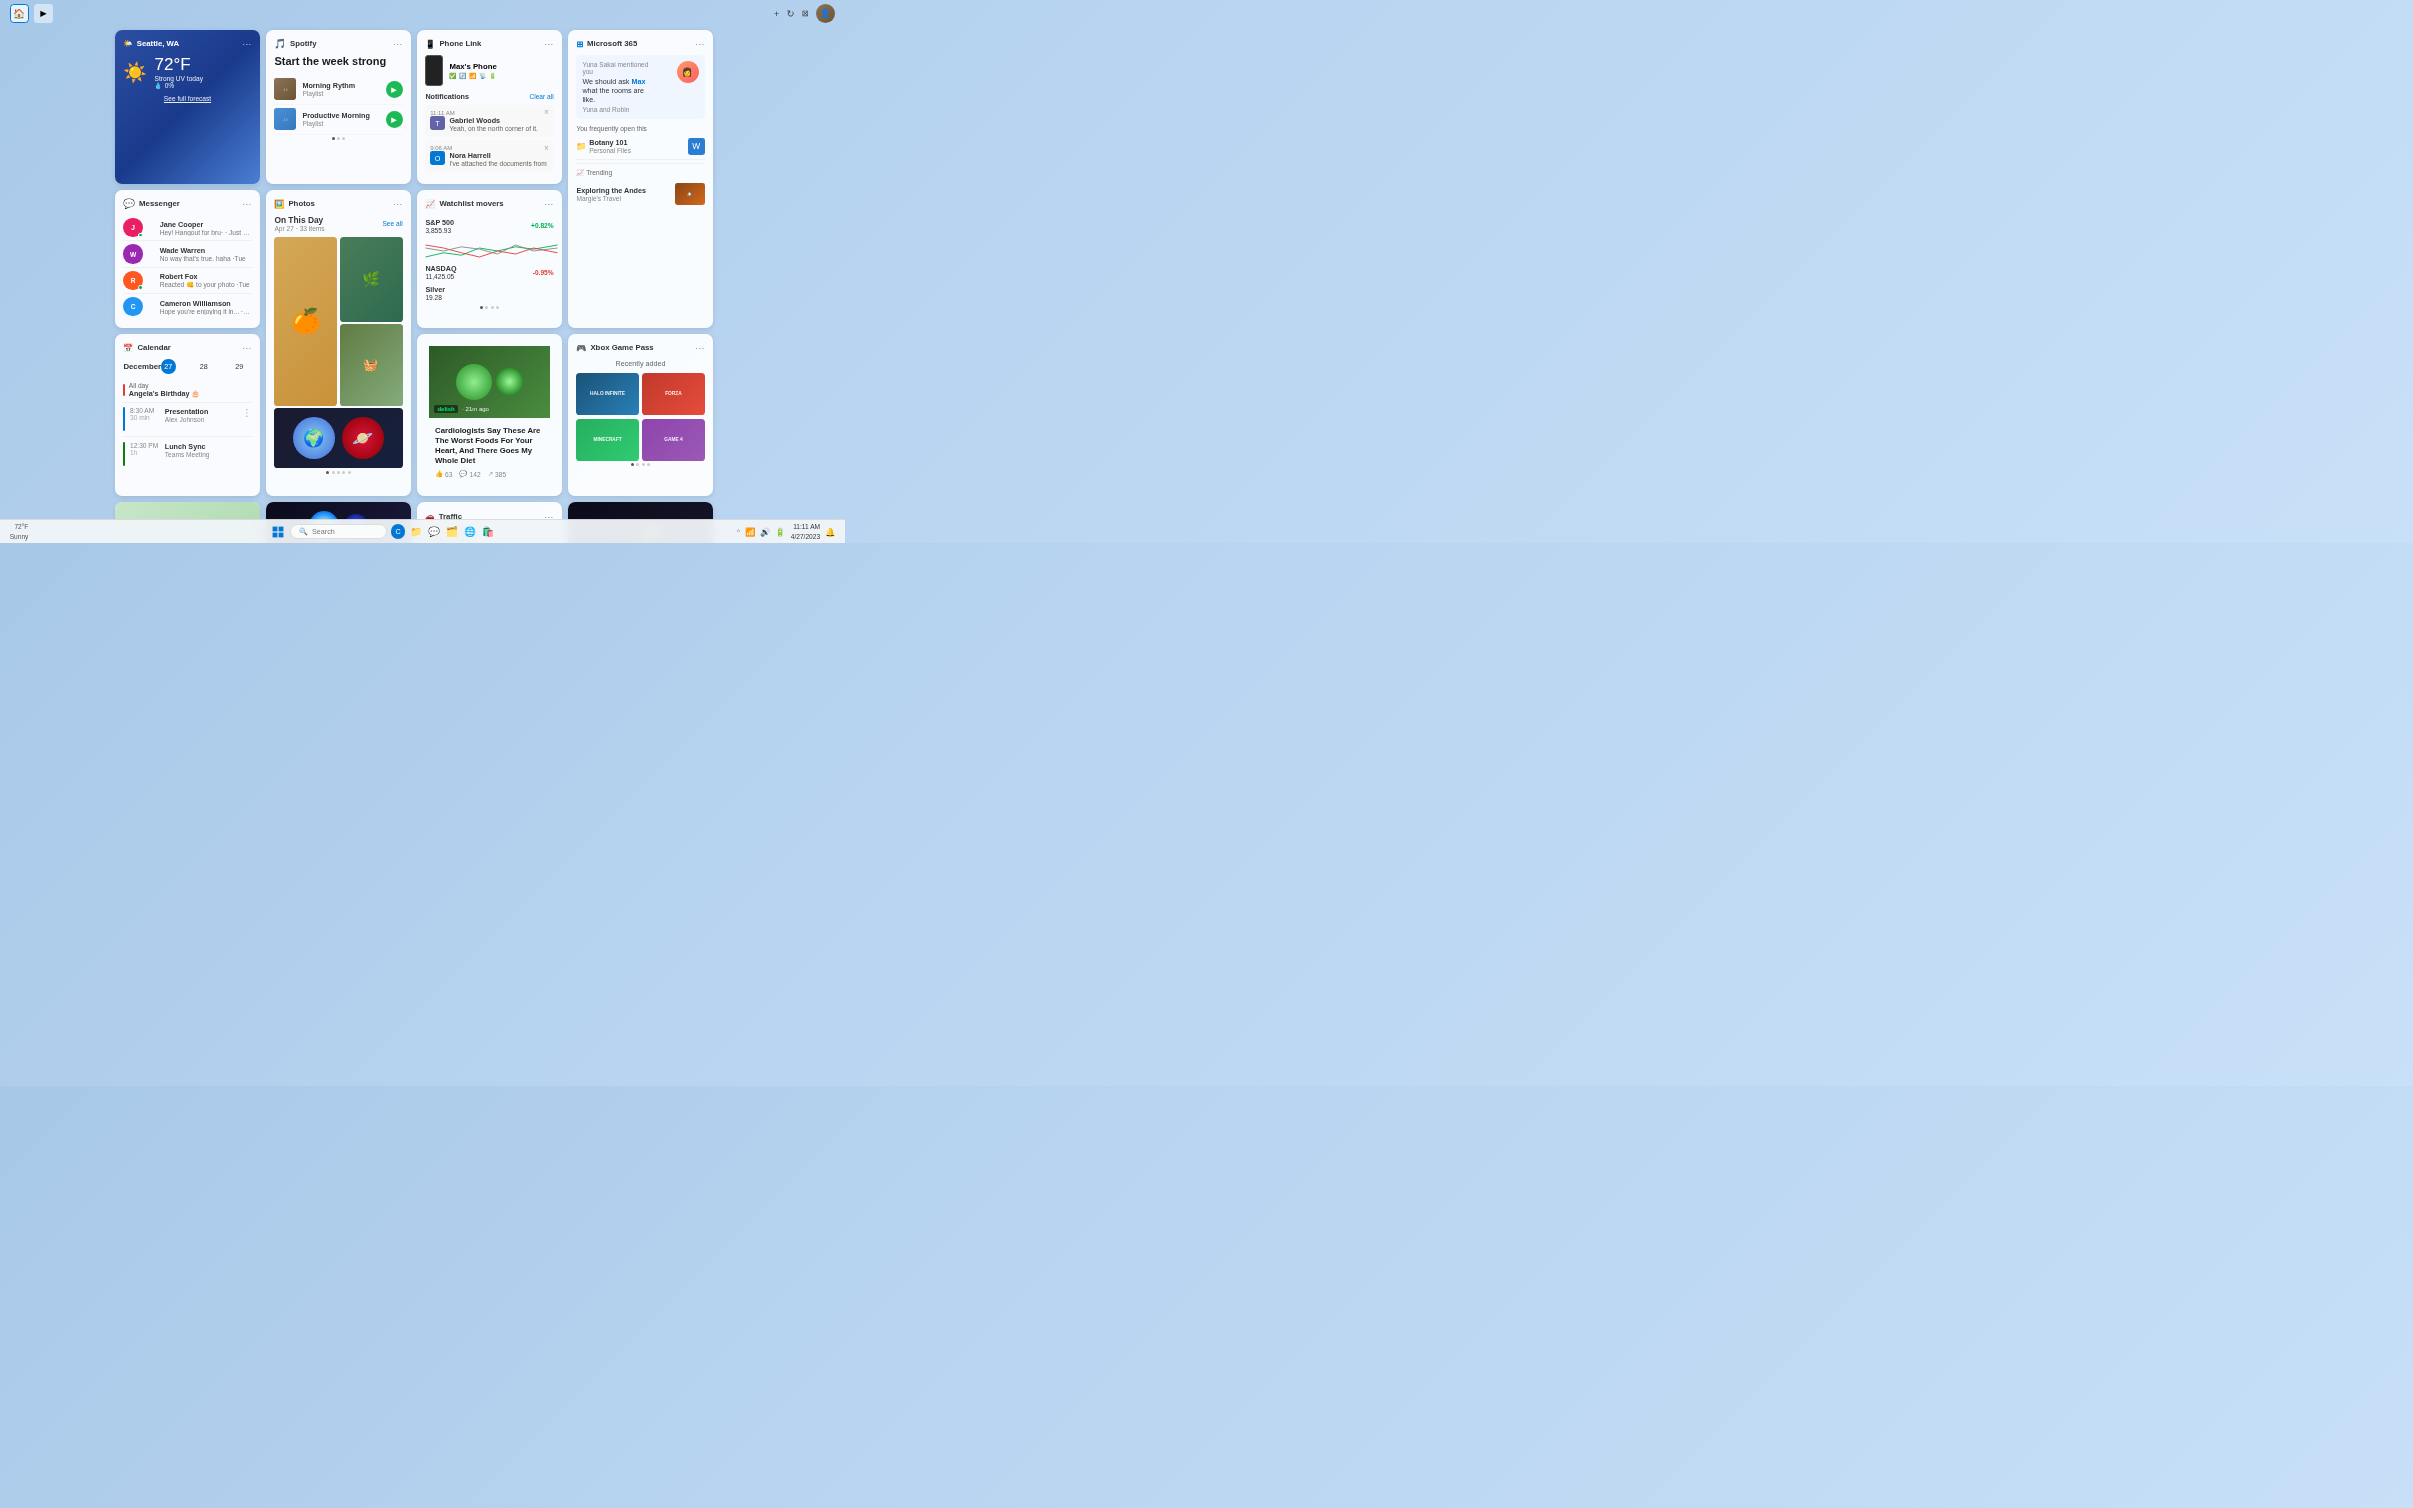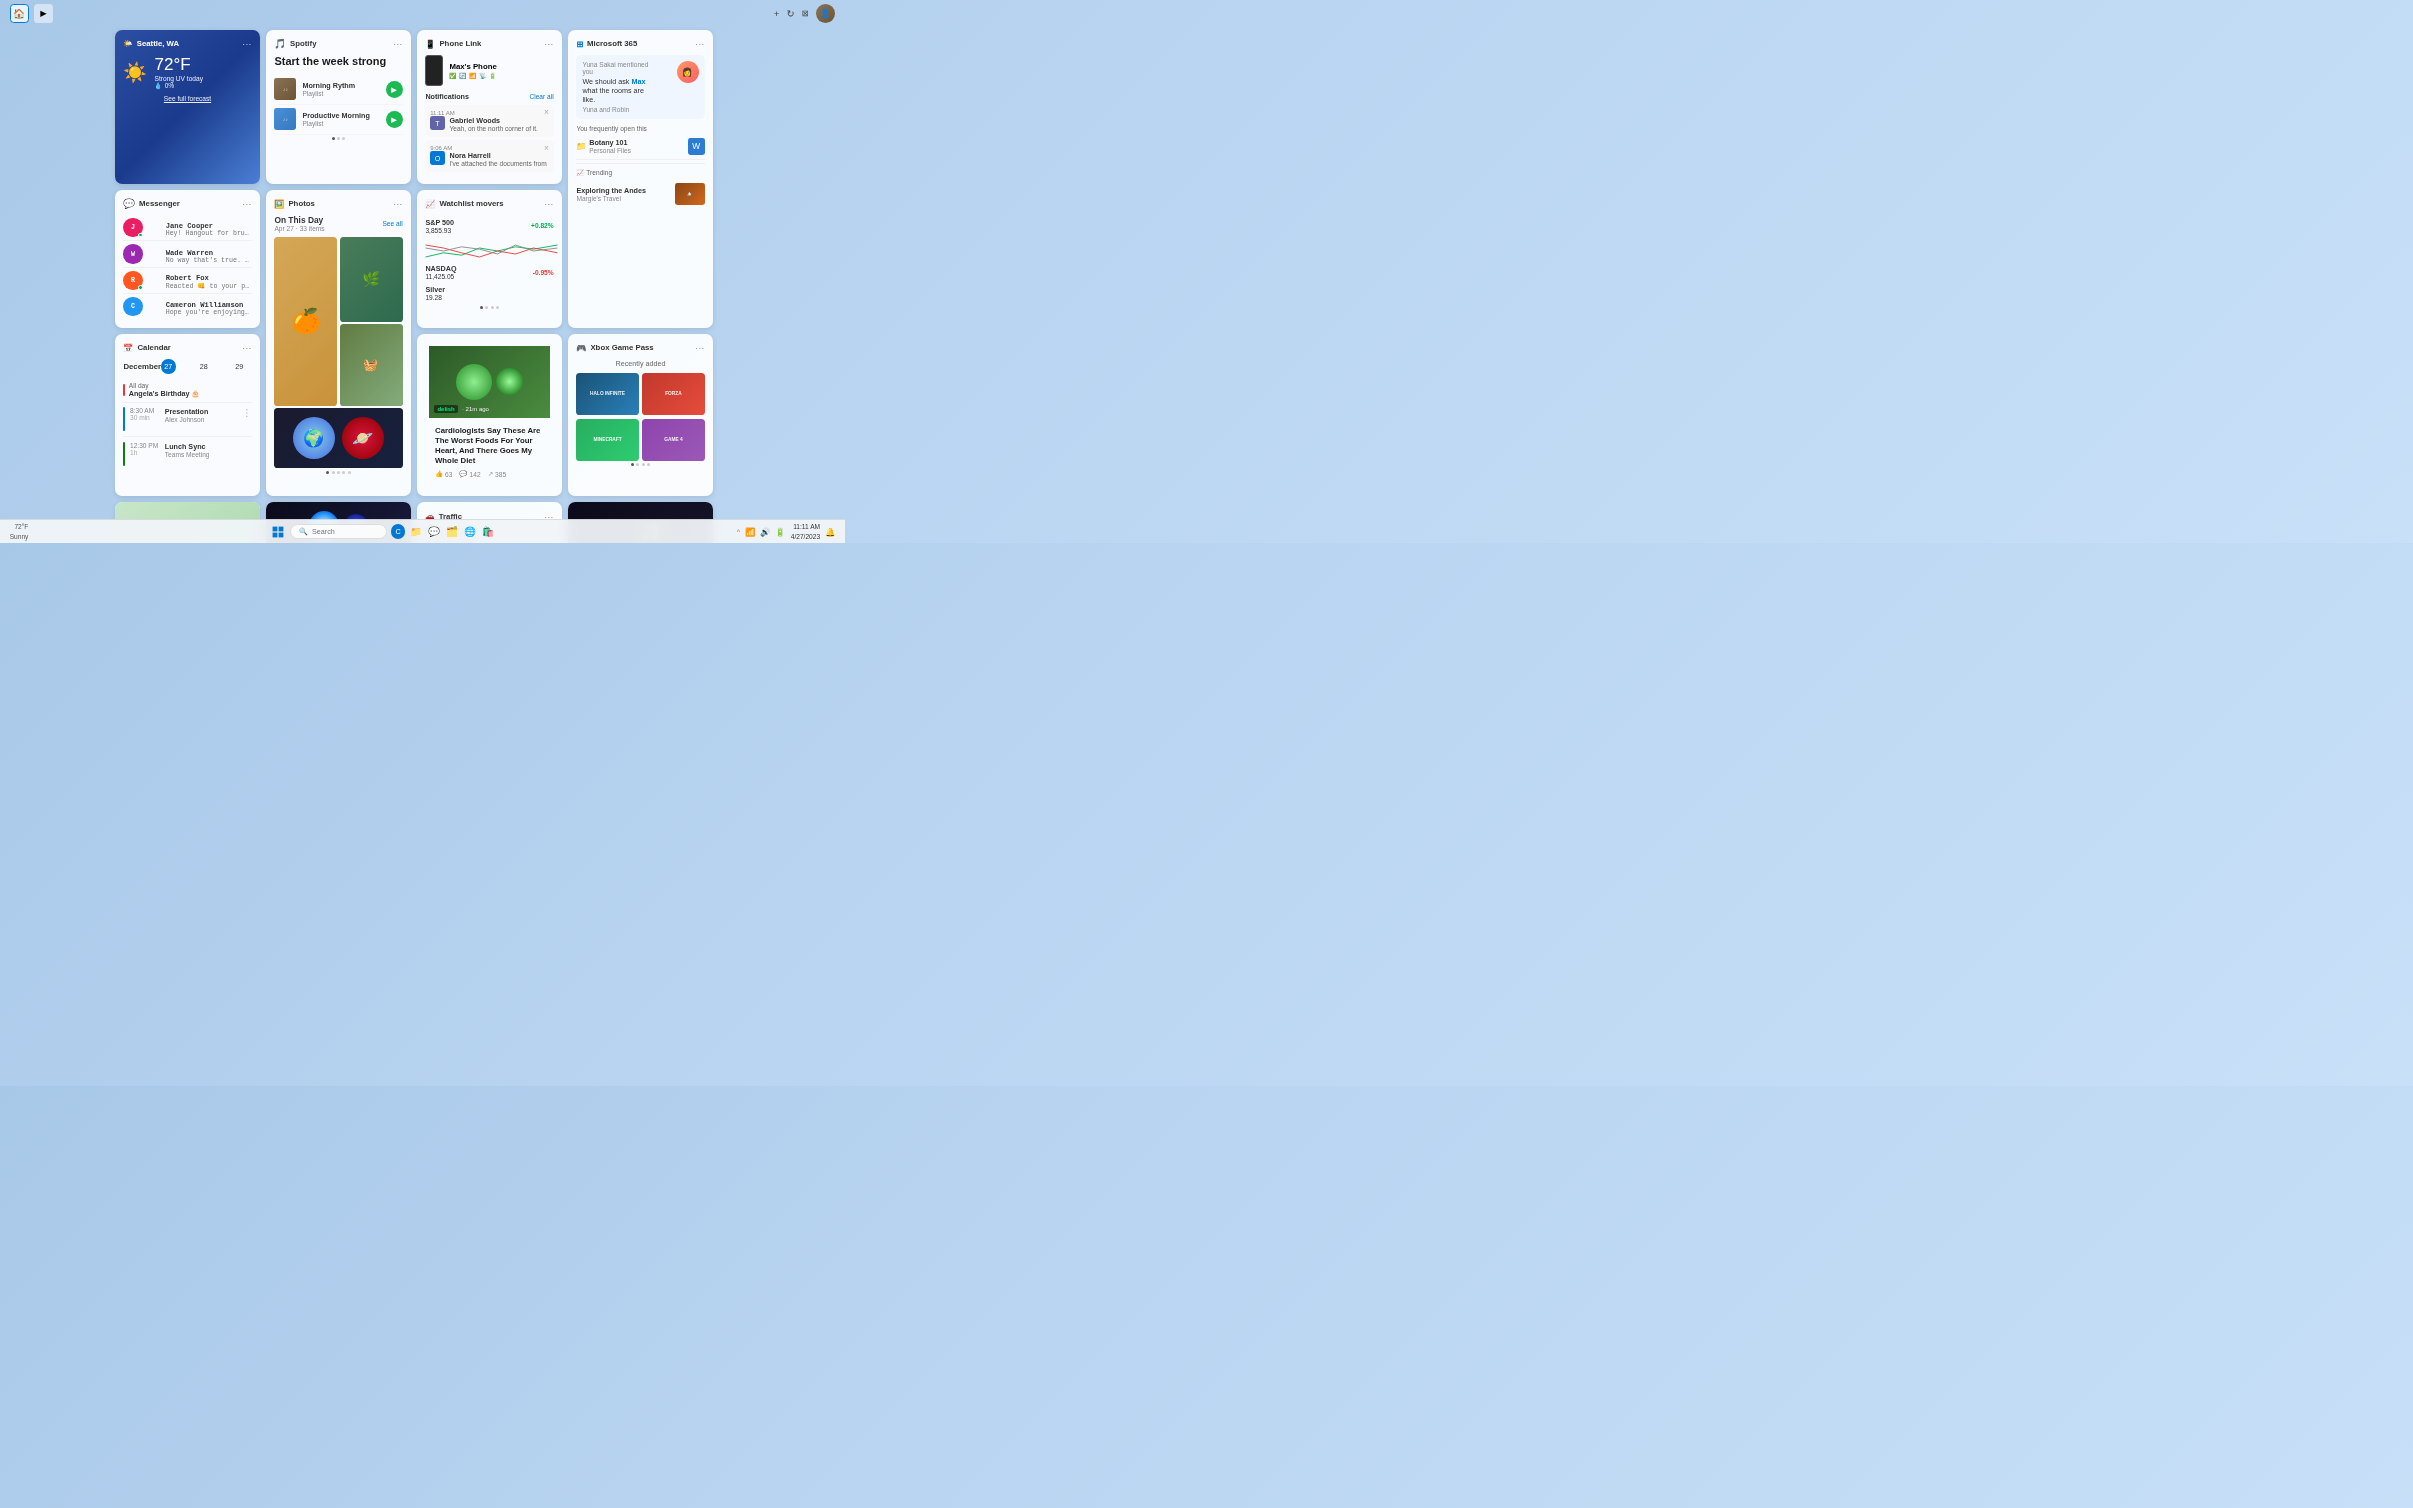--- a/index.html
+++ b/index.html
@@ -86,24 +86,23 @@
     .weather-temp { font-size: 17px; font-weight: 300; }
     .weather-desc { font-size: 6.6px; opacity: 0.9; }
     .weather-forecast-link { font-size: 6.6px; text-align: center; margin-top: 4.8px; opacity: 0.9; text-decoration: underline; cursor: pointer; }
 
     
     .messenger-widget {
       grid-column: 1;
       grid-row: 2;
     }
     .contact-item {
-      display: flex; align-items: flex-end; gap: 23px;
+      display: flex; align-items: center; gap: 17px;
       padding: 3px 0;
       border-bottom: 0.6px solid #f0f0f0;
-      font-family: Liberation Mono, monospace;
     }
     .contact-item:last-child { border-bottom: none; }
     .contact-avatar {
       width: 19.3px; height: 19.3px; border-radius: 50%;
       background: #ddd;
       flex-shrink: 0;
       position: relative;
       display: flex; align-items: center; justify-content: center;
       font-size: 6.6px; color: white; font-weight: bold;
     }

